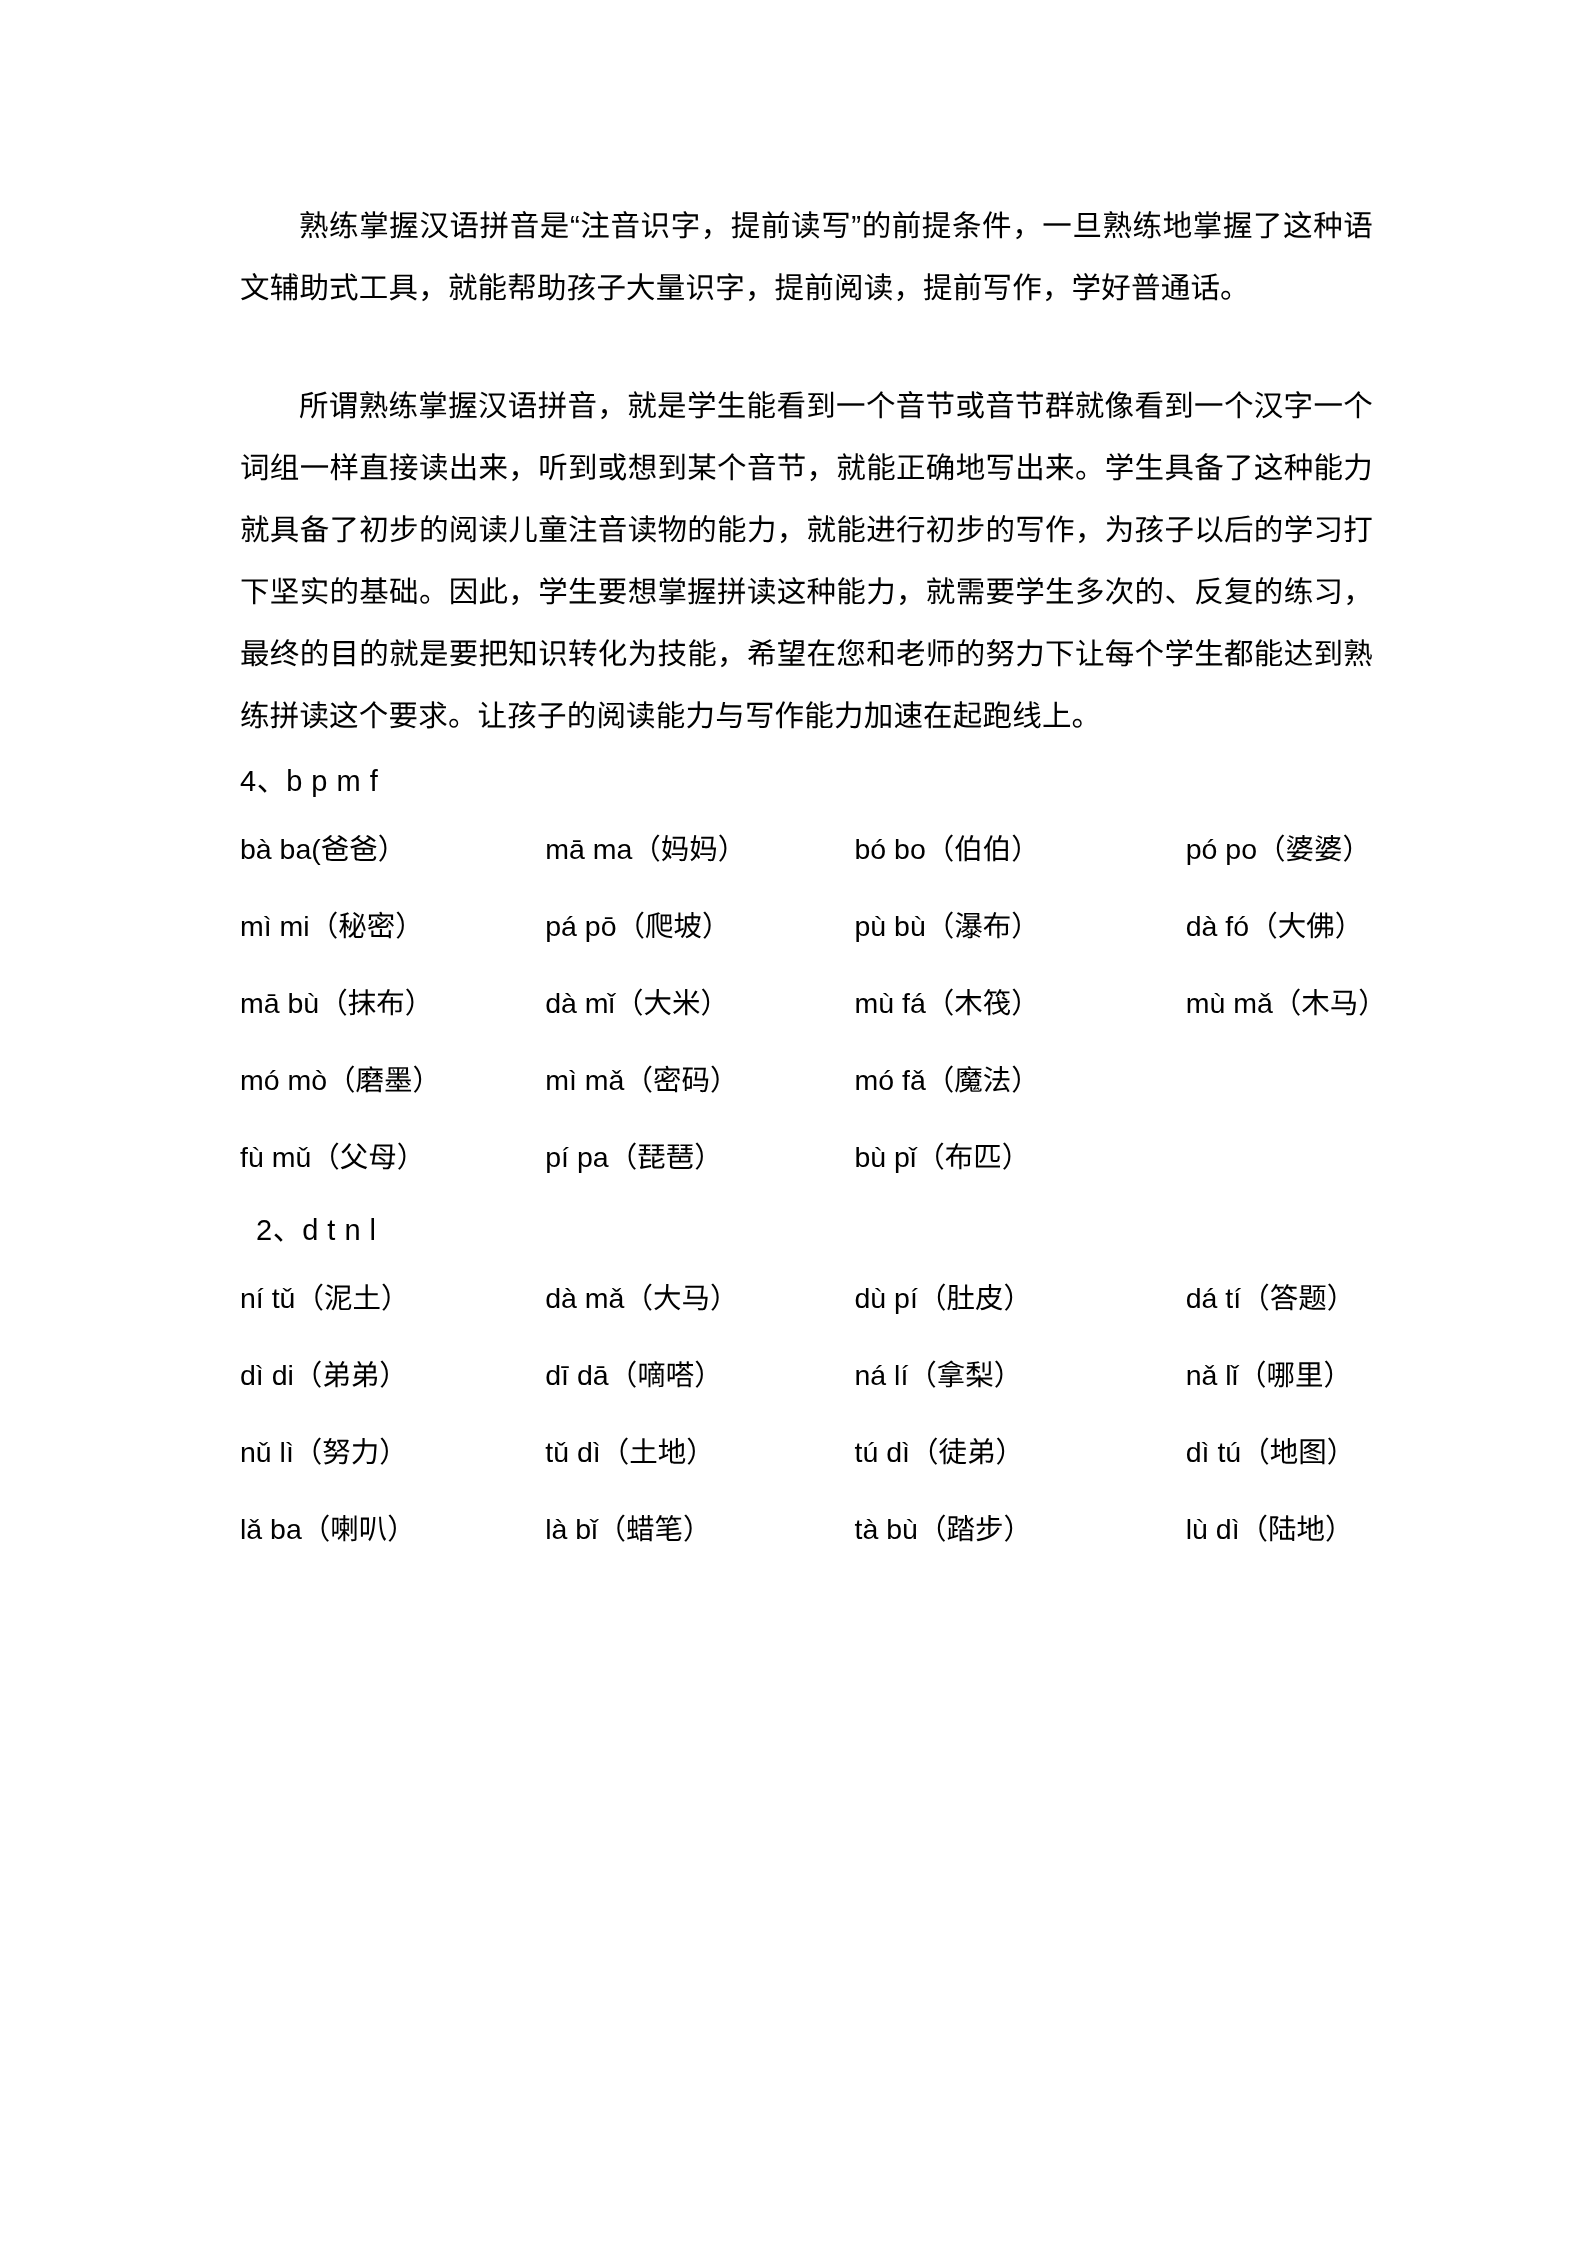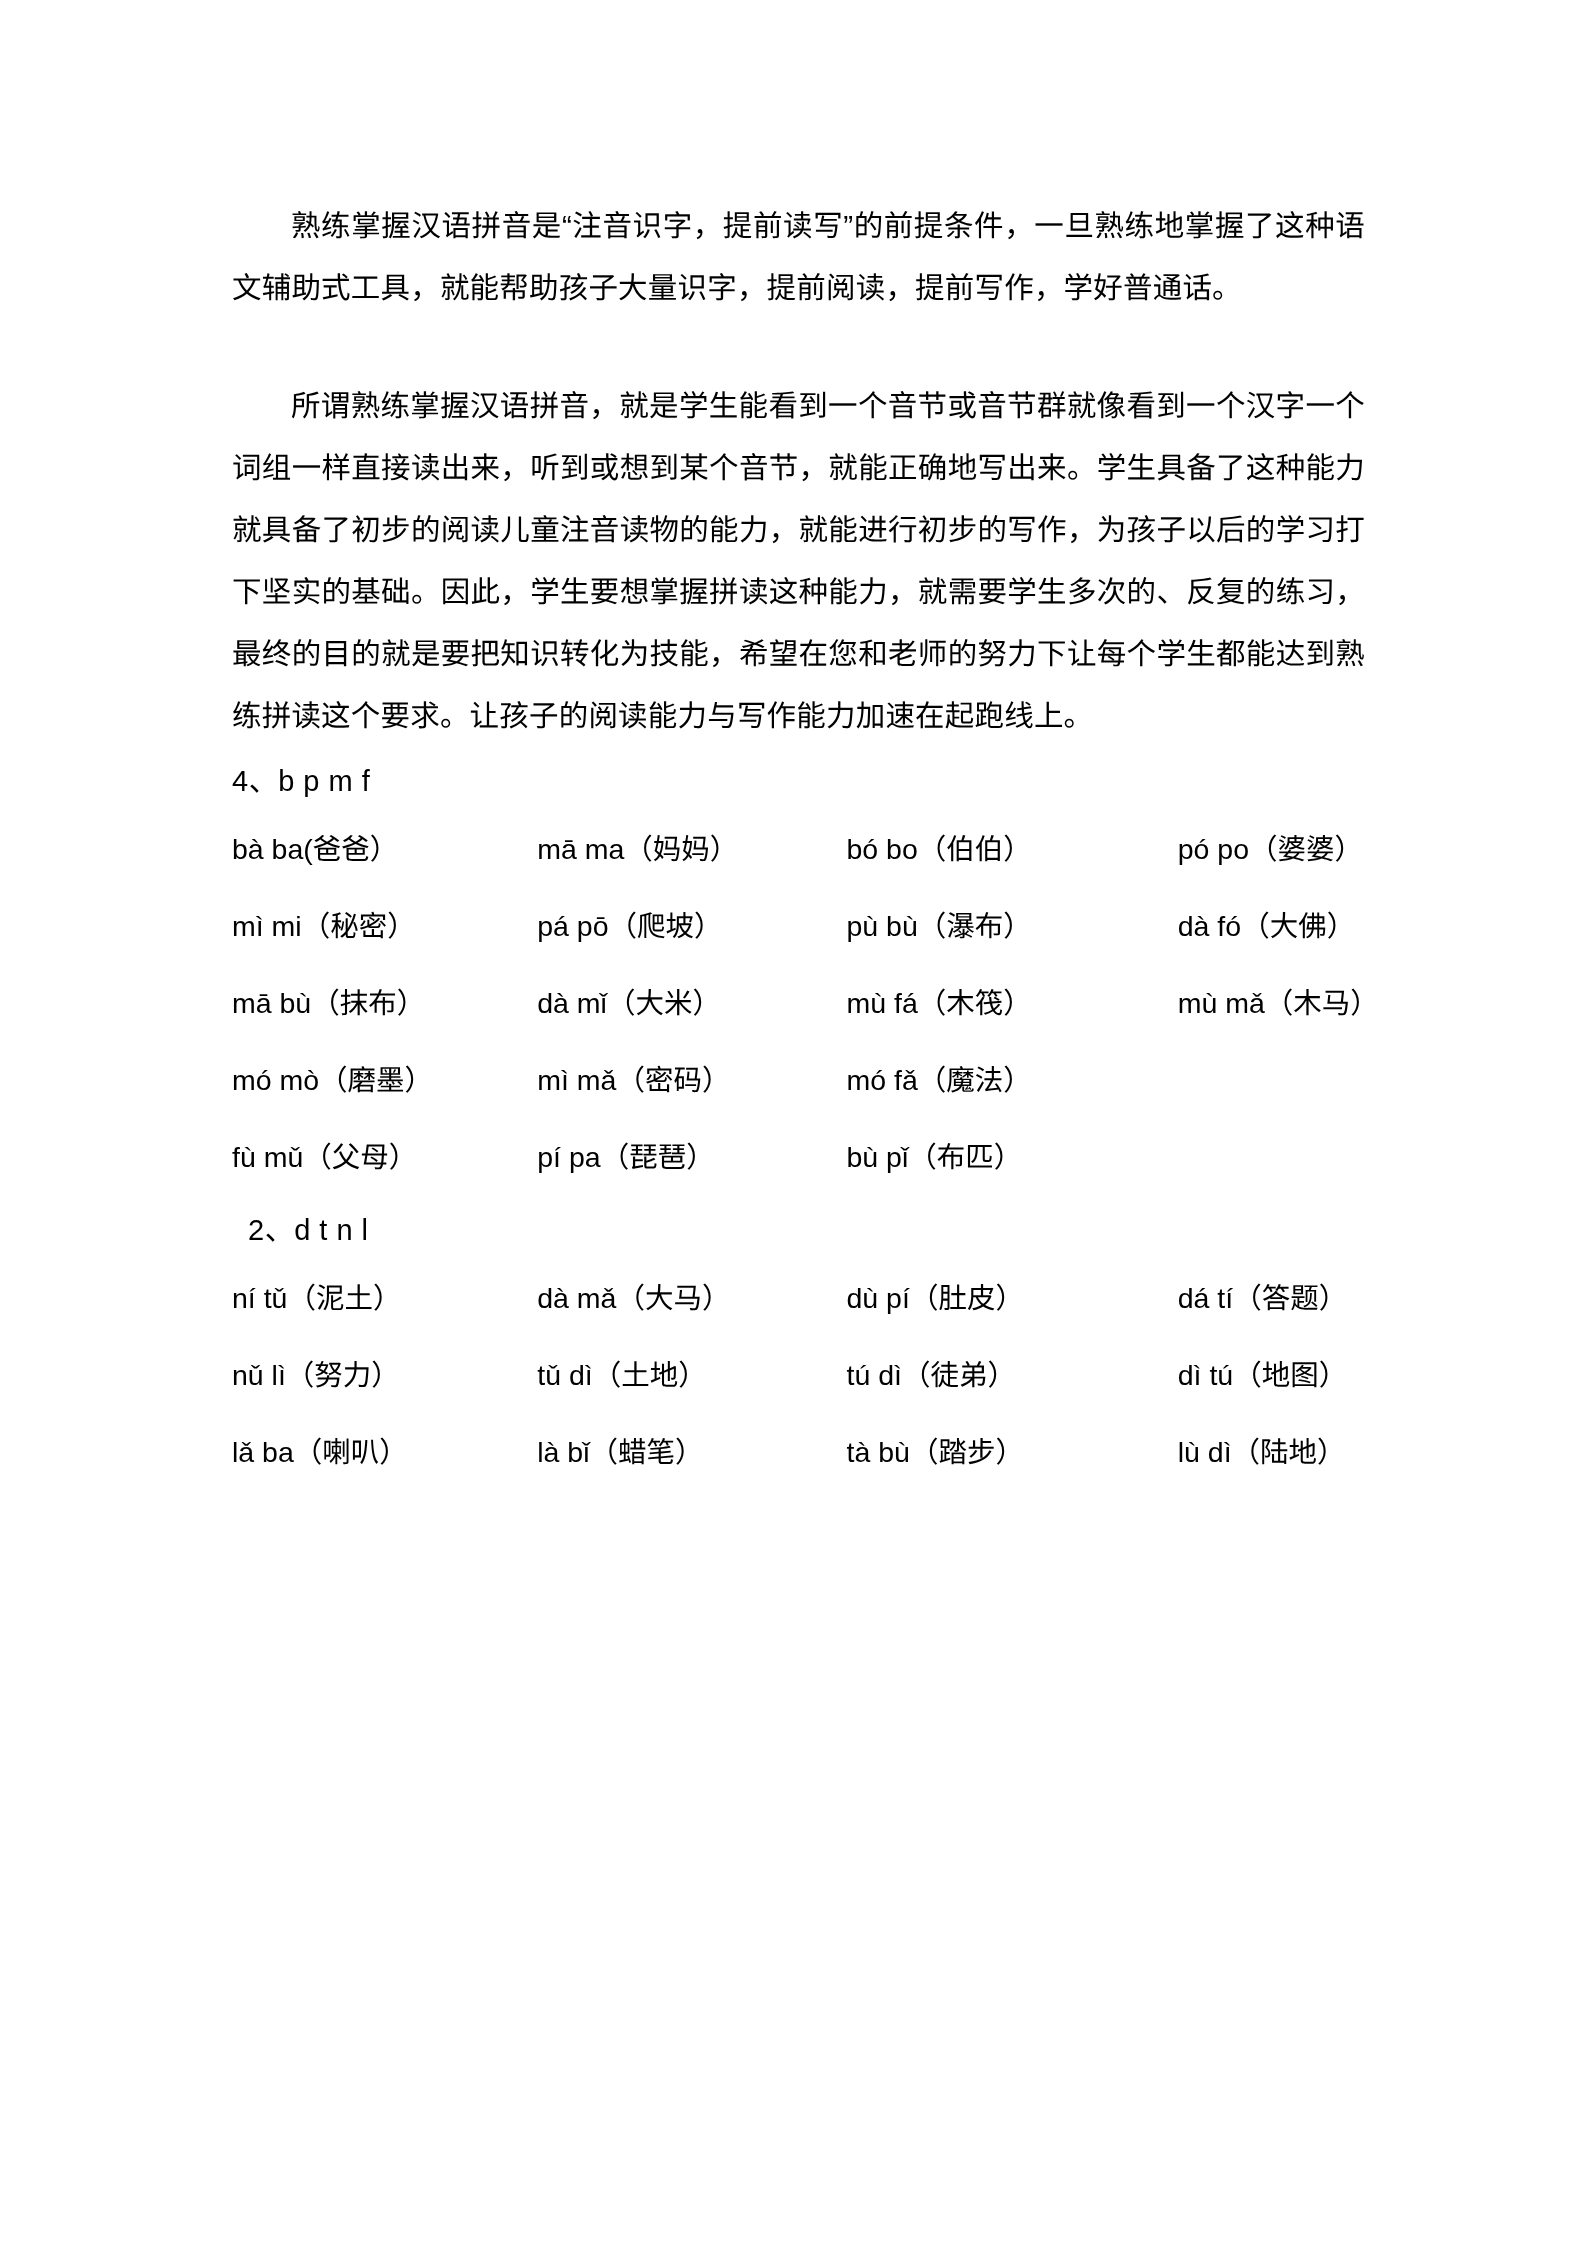--- a/index.html
+++ b/index.html
@@ -16,20 +16,21 @@
     -webkit-font-smoothing: antialiased;
   }
 
   .page {
     position: relative;
     width: 1439px;
     height: 2245px;
     background: #ffffff;
     box-sizing: border-box;
     padding: 195px 222px 0 232px;
+    margin-left: 8px;
   }
 
   .doc-body {
     position: relative;
     width: 1133px;
   }
 
   
   .para {
     font-size: 29.5px;
@@ -123,20 +124,26 @@
     <div class="group-block">
       <p class="group-heading indent-sm">2、d t n l</p>
 
       <div class="word-row">
         <span class="word-cell">ní tǔ（泥土）</span>
         <span class="word-cell">dà mǎ（大马）</span>
         <span class="word-cell">dù pí（肚皮）</span>
         <span class="word-cell">dá tí（答题）</span>
       </div>
       <div class="word-row">
+        <span class="word-cell">dì di（弟弟）</span>
+        <span class="word-cell">dī  dā（嘀嗒）</span>
+        <span class="word-cell">ná lí（拿梨）</span>
+        <span class="word-cell">nǎ lǐ（哪里）</span>
+      </div>
+      <div class="word-row">
         <span class="word-cell">nǔ lì（努力）</span>
         <span class="word-cell">tǔ dì（土地）</span>
         <span class="word-cell">tú dì（徒弟）</span>
         <span class="word-cell">dì tú（地图）</span>
       </div>
       <div class="word-row">
         <span class="word-cell">lǎ ba（喇叭）</span>
         <span class="word-cell">là bǐ（蜡笔）</span>
         <span class="word-cell">tà bù（踏步）</span>
         <span class="word-cell">lù dì（陆地）</span>

